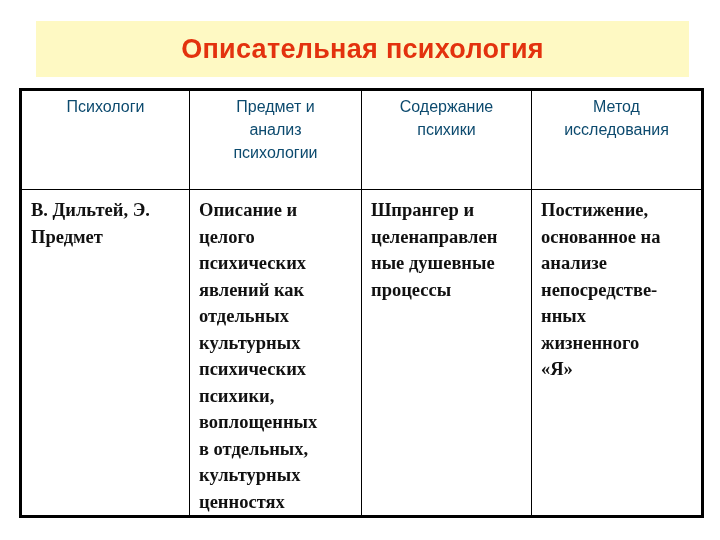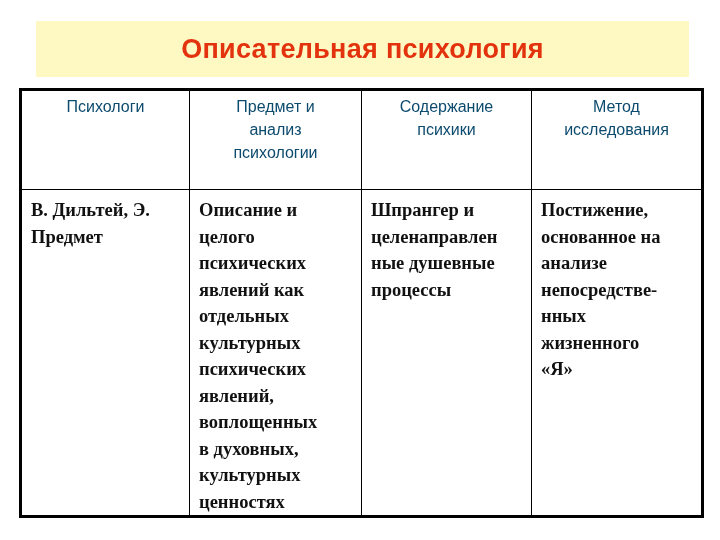--- a/index.html
+++ b/index.html
@@ -86,23 +86,23 @@
         <span class="line">Предмет</span>
       </td>
       <td>
         <span class="line">Описание и</span>
         <span class="line">целого</span>
         <span class="line">психических</span>
         <span class="line">явлений как</span>
         <span class="line">отдельных</span>
         <span class="line">культурных</span>
         <span class="line">психических</span>
-        <span class="line">явлений,</span>
+        <span class="line">психики,</span>
         <span class="line">воплощенных</span>
-        <span class="line">в духовных,</span>
+        <span class="line">в отдельных,</span>
         <span class="line">культурных</span>
         <span class="line">ценностях</span>
       </td>
       <td>
         <span class="line">Шпрангер и</span>
         <span class="line">целенаправлен</span>
         <span class="line">ные душевные</span>
         <span class="line">процессы</span>
       </td>
       <td>

